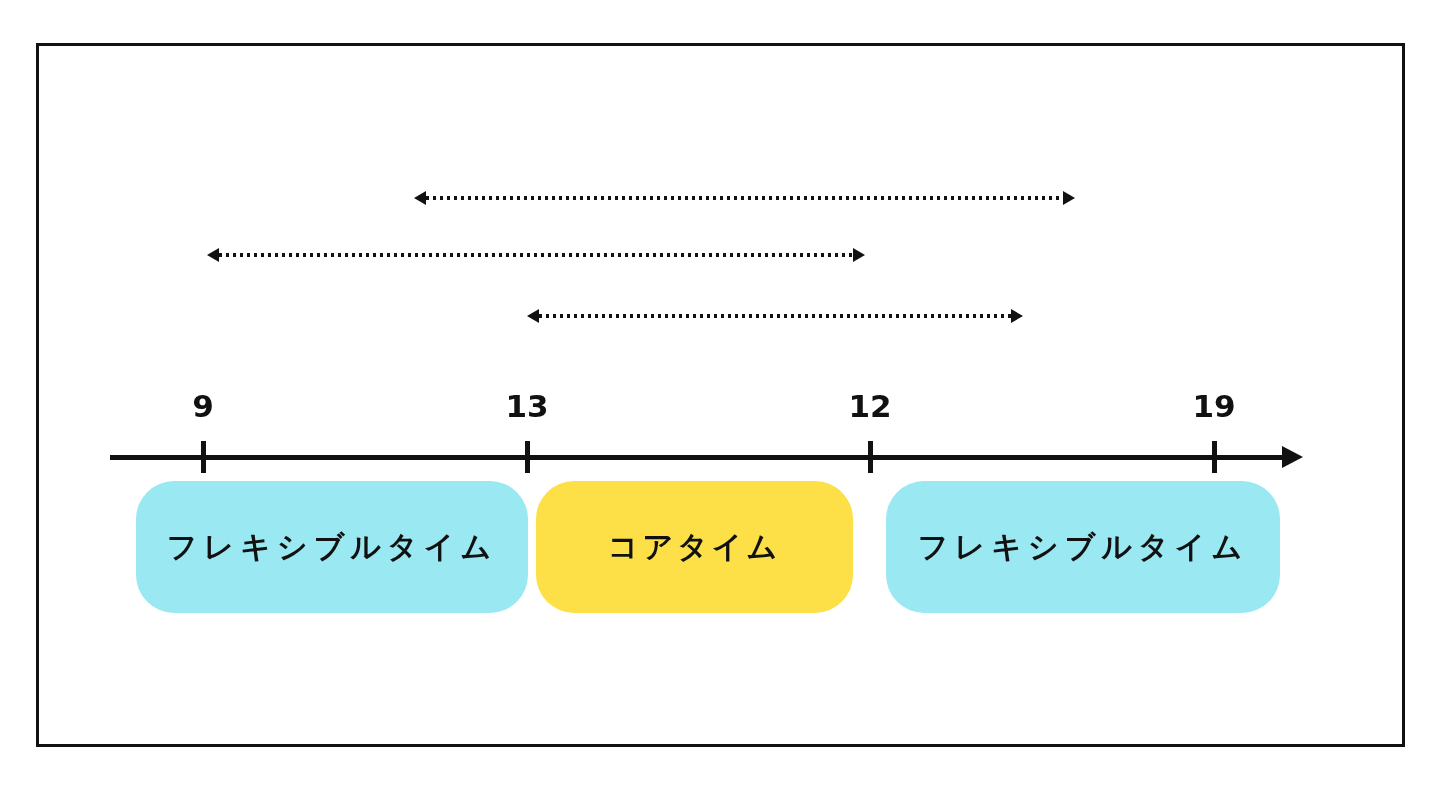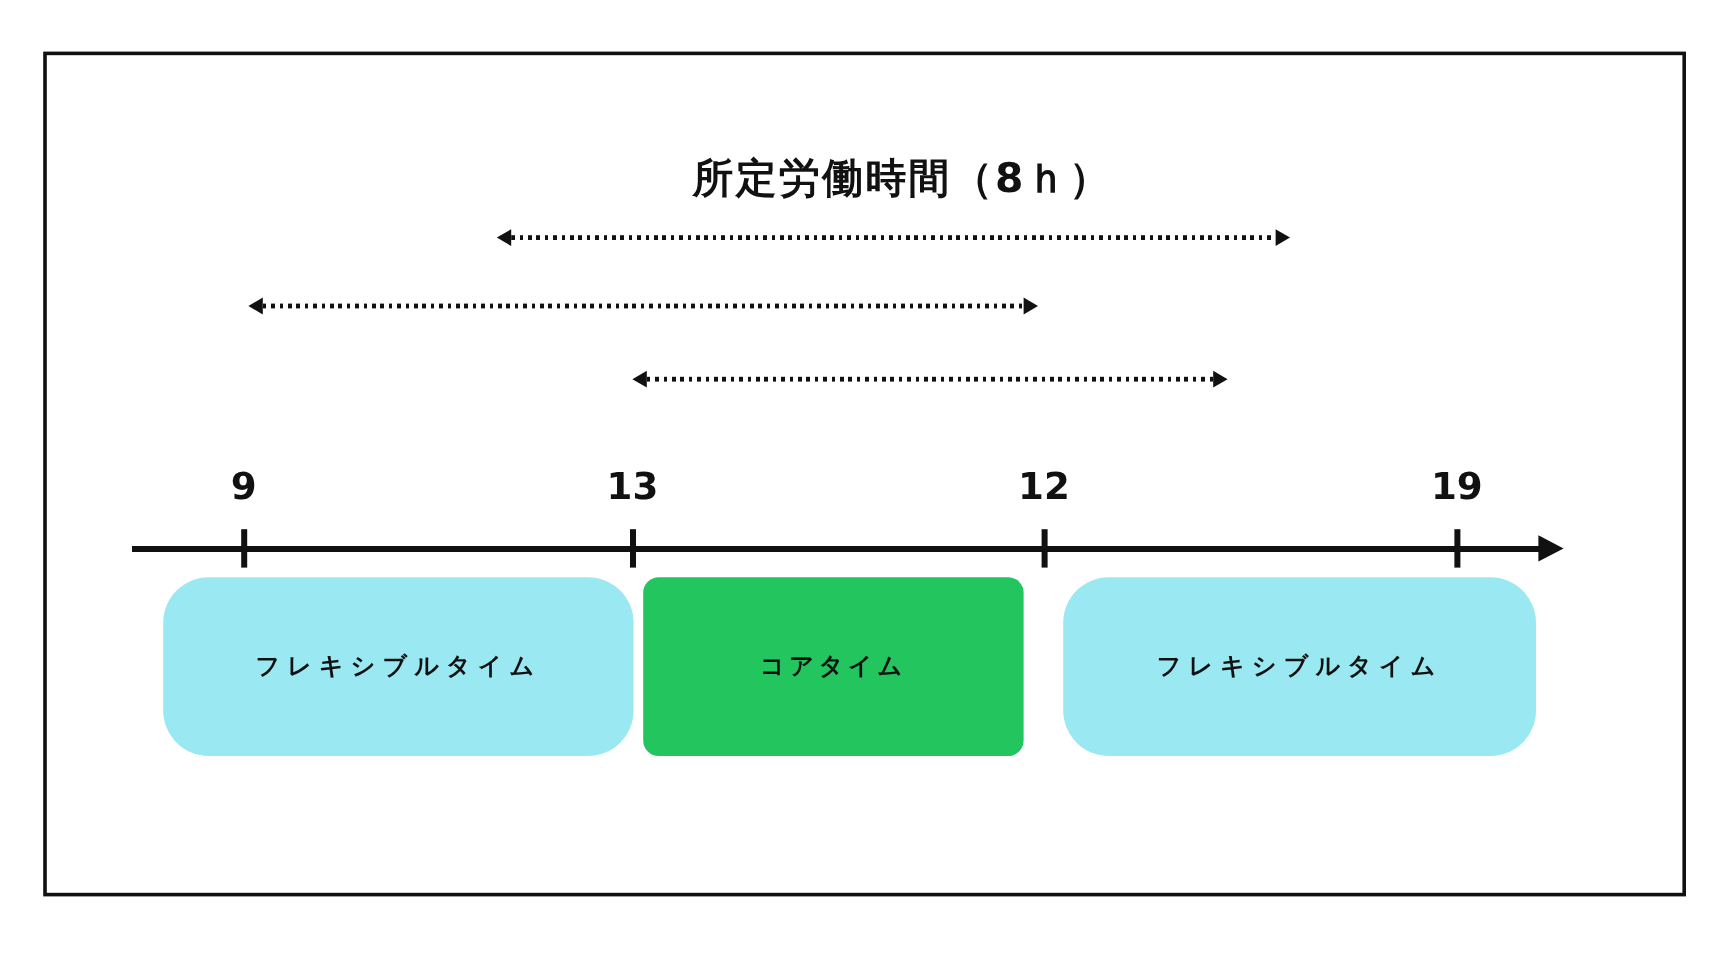--- a/index.html
+++ b/index.html
@@ -64,37 +64,36 @@
     position:absolute;top:388px;width:90px;
     text-align:center;font-size:31px;font-weight:700;
   }
   .t9 .tick{left:201px;}   .t9 .tick-label{left:158px;}
   .t13 .tick{left:525px;}  .t13 .tick-label{left:482px;}
   .t17 .tick{left:868px;}  .t17 .tick-label{left:825px;}
   .t22 .tick{left:1212px;} .t22 .tick-label{left:1169px;}
 
   
   .block{
-    position:absolute;top:481px;height:149px;
+    position:absolute;top:481px;height:132px;
     border-radius:38px;
     display:flex;align-items:center;justify-content:center;
-    font-size:20px;font-weight:700;letter-spacing:6px;
+    font-size:30px;font-weight:700;letter-spacing:6px;
     white-space:nowrap;
   }
   .block-1{left:136px;width:392px;}
   .block-2{left:536px;width:317px;letter-spacing:4px;}
   .block-3{left:886px;width:394px;}
 </style>
 </head>
 <body>
 
 <div class="stage">
   <div class="frame"></div>
 
-  <div class="title">所定労働時間（8ｈ）</div>
 
   <div class="dotted-arrow arrow-1">
     <span class="ah ah-left"></span>
     <span class="dots"></span>
     <span class="ah ah-right"></span>
   </div>
   <div class="dotted-arrow arrow-2">
     <span class="ah ah-left"></span>
     <span class="dots"></span>
     <span class="ah ah-right"></span>
@@ -119,15 +118,15 @@
   <div class="t17">
     <div class="tick"></div>
     <div class="tick-label">12</div>
   </div>
   <div class="t22">
     <div class="tick"></div>
     <div class="tick-label">19</div>
   </div>
 
   <div class="block block-1" style="background: rgb(154, 233, 242);">フレキシブルタイム</div>
-  <div class="block block-2" style="background: #22c55e; border-radius: 13px;">コアタイム</div>
+  <div class="block block-2" style="background: #fde047;">コアタイム</div>
   <div class="block block-3" style="background: rgb(154, 233, 242);">フレキシブルタイム</div>
 </div>
 
 </body></html>

